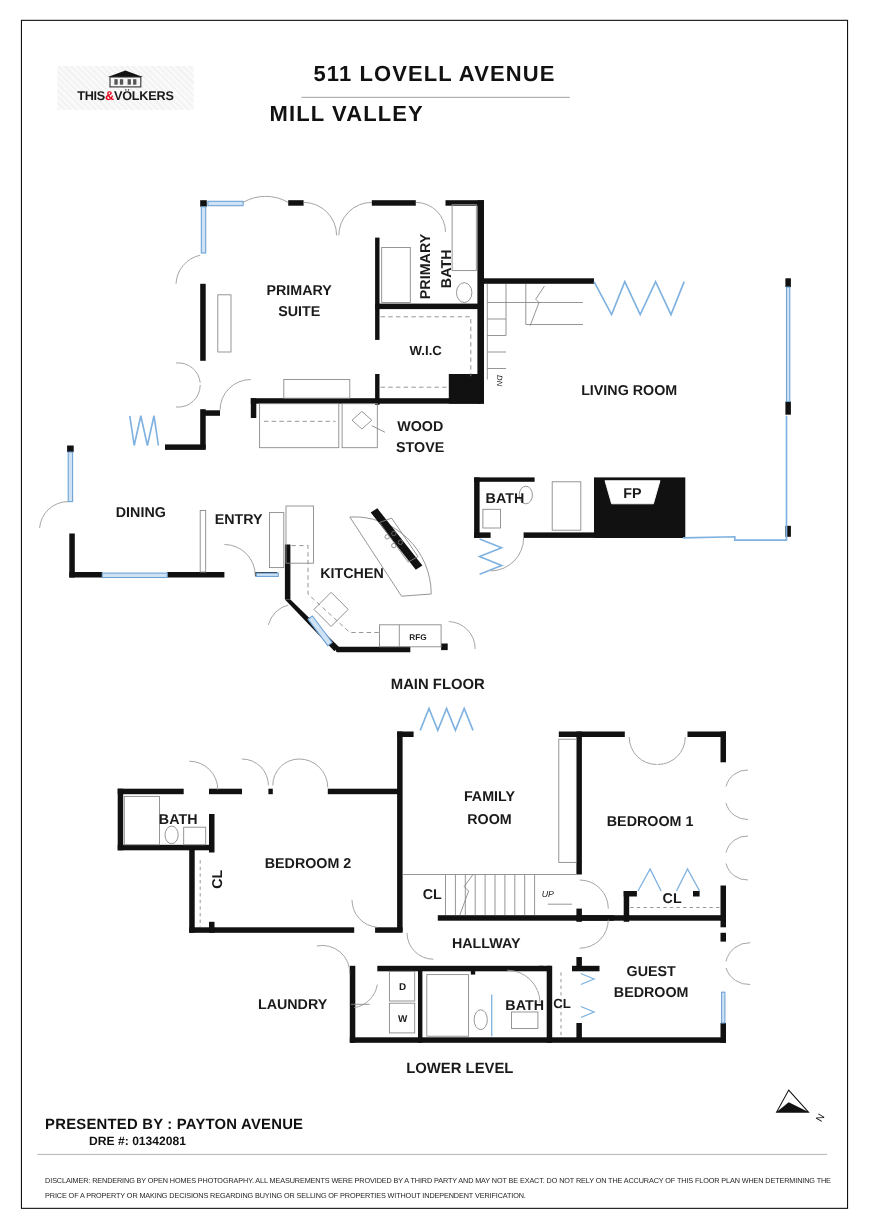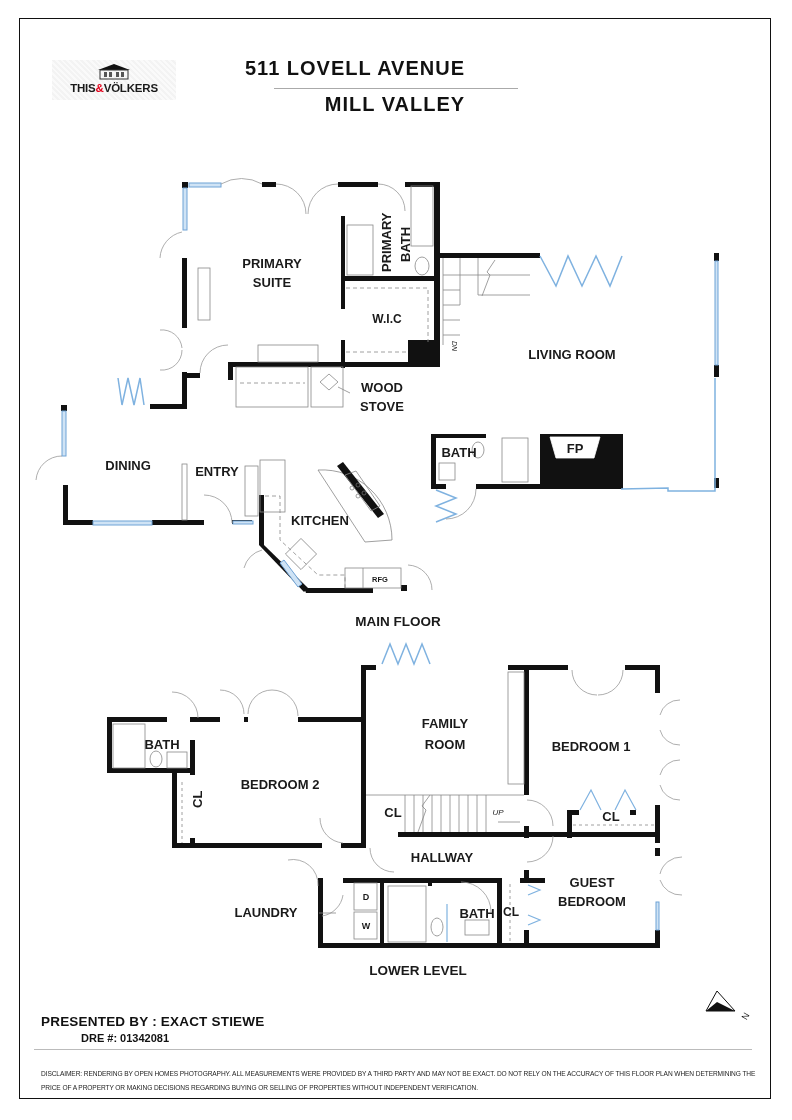--- a/index.html
+++ b/index.html
@@ -2,23 +2,23 @@
 <html><head>
 <meta charset="utf-8">
 <style>
   html,body{margin:0;padding:0;background:#fff;}
   body{width:792px;height:1120px;position:relative;overflow:hidden;font-family:"Liberation Sans",sans-serif;}
   .frame{position:absolute;left:19px;top:18px;width:752px;height:1081px;border:1.5px solid #111;box-sizing:border-box;}
   .logo{position:absolute;left:52px;top:60px;width:124px;height:40px;background:repeating-linear-gradient(45deg,#f3f3f3 0 2px,#fafafa 2px 4px);}
   .logo-house{position:absolute;left:44px;top:3px;width:36px;height:17px;}
   .logo-text{position:absolute;left:0;top:22px;width:124px;text-align:center;font-weight:bold;font-size:11.5px;color:#1a1a1a;letter-spacing:-0.2px;}
   .logo-text .amp{color:#e2001a;}
-  .title-1{position:absolute;left:245px;top:57px;width:300px;font-weight:bold;font-size:20px;letter-spacing:1px;color:#111;}
+  .title-1{position:absolute;left:245px;top:57px;width:300px;text-align:center;font-weight:bold;font-size:20px;letter-spacing:1px;color:#111;}
   .title-rule{position:absolute;left:274px;top:88px;width:244px;height:1px;background:#aaa;}
-  .title-2{position:absolute;left:245px;top:93px;width:300px;text-align:center;font-weight:bold;font-size:20px;letter-spacing:1px;color:#111;}
+  .title-2{position:absolute;left:245px;top:93px;width:300px;text-align:left;font-weight:bold;font-size:20px;letter-spacing:1px;color:#111;}
   svg.plan{position:absolute;left:0;top:0;}
   .rl{font-family:"Liberation Sans",sans-serif;font-weight:bold;font-size:13px;fill:#1a1a1a;}
   .rls{font-family:"Liberation Sans",sans-serif;font-weight:bold;font-size:9px;fill:#1a1a1a;}
   .lvl{font-family:"Liberation Sans",sans-serif;font-weight:bold;font-size:13.5px;fill:#1a1a1a;}
   .presented{position:absolute;left:41px;top:1014px;font-weight:bold;font-size:13.5px;color:#111;letter-spacing:0.2px;}
   .dre{position:absolute;left:41px;top:1032px;font-weight:bold;font-size:11px;color:#111;padding-left:40px;}
   .footer-rule{position:absolute;left:34px;top:1049px;width:718px;height:1px;background:#bbb;}
   .disclaimer{position:absolute;left:41px;top:1067px;width:720px;font-size:6.6px;line-height:14px;color:#222;letter-spacing:-0.1px;}
 </style>
 </head>
@@ -304,16 +304,16 @@
     <text class="lvl" x="418" y="975" text-anchor="middle">LOWER LEVEL</text>
   </g>
 
   <g>
     <polygon points="717,991 735,1011 706,1011" fill="none" stroke="#111" stroke-width="1"></polygon>
     <polygon points="706,1011 717,1002 735,1011" fill="#111"></polygon>
     <text x="744" y="1022" font-size="9" font-family="Liberation Sans, sans-serif" fill="#111" transform="rotate(-60 744 1019)">N</text>
   </g>
 </svg>
 
-<div class="presented">PRESENTED BY : EXACT STIEWE</div>
+<div class="presented">PRESENTED BY : PAYTON AVENUE</div>
 <div class="dre">DRE #: 01342081</div>
 <div class="footer-rule"></div>
 <div class="disclaimer">DISCLAIMER: RENDERING BY OPEN HOMES PHOTOGRAPHY. ALL MEASUREMENTS WERE PROVIDED BY A THIRD PARTY AND MAY NOT BE EXACT. DO NOT RELY ON THE ACCURACY OF THIS FLOOR PLAN WHEN DETERMINING THE PRICE OF A PROPERTY OR MAKING DECISIONS REGARDING BUYING OR SELLING OF PROPERTIES WITHOUT INDEPENDENT VERIFICATION.</div>
 
 </body></html>

